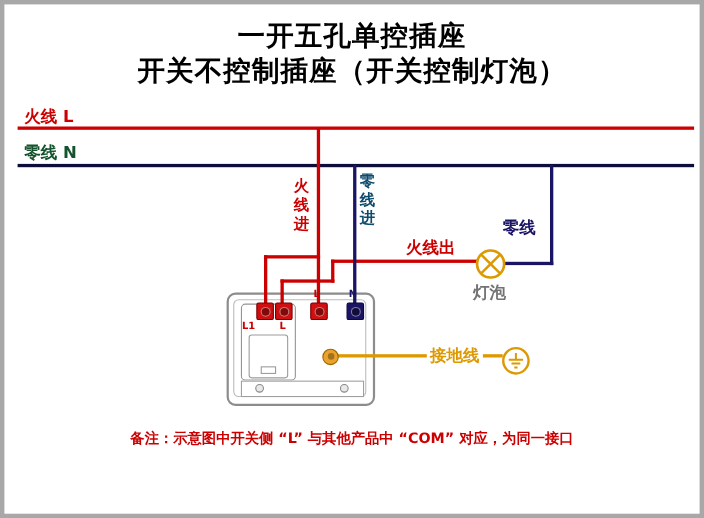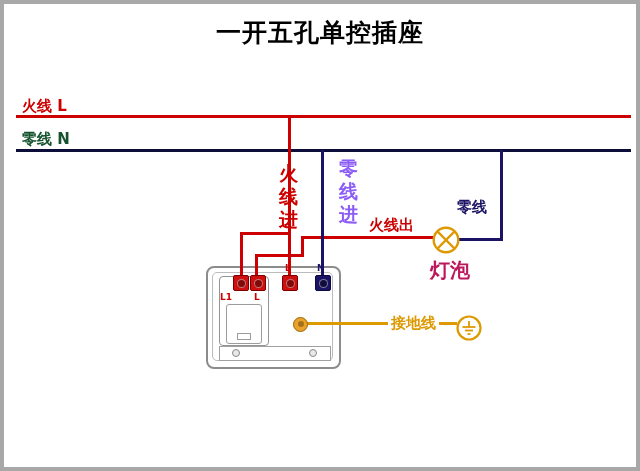--- a/index.html
+++ b/index.html
@@ -15,50 +15,51 @@
   .title{position:absolute;left:0;width:100%;text-align:center;font-weight:bold;font-size:25px;color:#000;letter-spacing:1px;}
   .t1{top:12px;}
   .t2{top:44px;}
   .wire{position:absolute;z-index:3;}
   .red{background:#cc0000;}
   .navy{background:#1b1464;}
   .orange{background:#dd9900;}
   .buslabel{position:absolute;font-weight:bold;font-size:15px;z-index:4;text-align:right;}
   .buslabel.live{color:#cc0000;}
   .buslabel.neutral{color:#14532d;}
-  .vlabel{position:absolute;width:17px;font-weight:bold;font-size:19px;line-height:1.2;text-align:right;word-break:break-all;z-index:4;margin-left:12px;}
+  .vlabel{position:absolute;width:17px;font-weight:bold;font-size:14px;line-height:1.2;text-align:left;word-break:break-all;z-index:4;}
   .hlabel{position:absolute;font-weight:bold;font-size:15px;z-index:5;}
   .plate{position:absolute;left:202px;top:262px;width:131px;height:99px;border:2px solid #8c8c8c;border-radius:8px;background:#fff;z-index:1;}
   .plate-inner{position:absolute;left:208px;top:268px;width:119px;height:87px;border:1px solid #bcbcbc;border-radius:5px;z-index:1;}
   .switch-body{position:absolute;left:215px;top:272px;width:48px;height:68px;border:1.5px solid #949494;border-radius:4px;background:#fff;z-index:2;}
   .rocker{position:absolute;left:222px;top:300px;width:34px;height:38px;border:1.5px solid #9c9c9c;border-radius:3px;background:#fff;z-index:2;}
   .nub{position:absolute;left:233px;top:329px;width:12px;height:5px;border:1px solid #9c9c9c;background:#fff;z-index:3;}
   .strip{position:absolute;left:215px;top:342px;width:110px;height:13px;border:1px solid #a0a0a0;background:#fff;z-index:2;}
   .screw{position:absolute;width:6px;height:6px;border-radius:50%;border:1px solid #8a8a8a;background:#e8e8e8;z-index:3;}
   .term{position:absolute;width:14px;height:14px;border-radius:2px;z-index:4;}
   .term .slot{width:7px;height:7px;border-radius:50%;margin:3px auto 0 auto;background:rgba(0,0,0,0.38);border:1px solid rgba(255,255,255,0.45);}
   .term.redterm{background:#d01010;border:1px solid #7a0000;}
   .term.navyterm{background:#1b1464;border:1px solid #0a0a40;}
   .gterm{position:absolute;left:289px;top:313px;width:15px;height:15px;border-radius:50%;background:#eaa22b;border:1.5px solid #9a6800;z-index:4;box-sizing:border-box;}
   .gterm .slot{width:6px;height:6px;border-radius:50%;margin:3px auto 0 auto;background:rgba(0,0,0,0.3);}
   .tinylabel{position:absolute;font-weight:bold;font-size:9px;z-index:5;}
   .tinylabel.redtxt{color:#cc0000;}
   .tinylabel.navytxt{color:#1b1464;}
   .lamp{position:absolute;left:427px;top:221px;z-index:4;}
   .earth{position:absolute;left:451px;top:310px;z-index:4;}
   .groundlabel{position:absolute;left:384px;top:310px;font-weight:bold;font-size:15px;color:#dd9900;background:#fff;padding:0 3px;z-index:6;}
-  .bulblabel{position:absolute;left:426px;top:253px;font-weight:bold;font-size:20px;color:#be185d;z-index:5;}
+  .bulblabel{position:absolute;left:426px;top:253px;font-weight:bold;font-size:15px;color:#737373;z-index:5;}
   .note{position:absolute;left:0;top:386px;width:100%;text-align:center;font-weight:bold;font-size:13px;color:#cc0000;z-index:5;}
 </style>
 </head>
 <body>
 
 <div class="canvas">
 
   <div class="title t1">一开五孔单控插座</div>
+  <div class="title t2">开关不控制插座（开关控制灯泡）</div>
 
   <div class="buslabel live" style="left:18px;top:93px;"><span>火线</span>&nbsp;<span>L</span></div>
   <div class="wire red" style="left:12px;top:111px;width:615px;height:3px;"></div>
 
   <div class="buslabel neutral" style="left:18px;top:126px;"><span>零线</span>&nbsp;<span>N</span></div>
   <div class="wire navy" style="left:12px;top:145px;width:615px;height:3px;background:#0d0d3a;"></div>
 
   <div class="wire red" style="left:284px;top:112px;width:3px;height:160px;"></div>
 
   <div class="wire red" style="left:236px;top:228px;width:51px;height:3px;"></div>
@@ -70,21 +71,21 @@
   <div class="wire red" style="left:297px;top:232px;width:133px;height:3px;"></div>
 
   <div class="wire navy" style="left:317px;top:146px;width:3px;height:126px;"></div>
 
   <div class="wire navy" style="left:496px;top:146px;width:3px;height:91px;"></div>
   <div class="wire navy" style="left:455px;top:234px;width:44px;height:3px;"></div>
 
   <div class="wire orange" style="left:303px;top:318px;width:150px;height:3px;"></div>
 
   <div class="vlabel" style="left:263px;top:158px;color:#cc0000;">火线进</div>
-  <div class="vlabel" style="left:323px;top:153px;color:#8b5cf6;">零线进</div>
+  <div class="vlabel" style="left:323px;top:153px;color:#0c4a6e;">零线进</div>
   <div class="hlabel" style="left:365px;top:212px;color:#cc0000;text-align:center;">火线出</div>
   <div class="hlabel" style="left:453px;top:194px;color:#1b1464;">零线</div>
   <div class="groundlabel">接地线</div>
   <div class="bulblabel">灯泡</div>
 
   <div class="lamp">
     <svg width="30" height="30" viewBox="0 0 30 30">
       <circle cx="15" cy="15" r="12.3" fill="#ffffff" stroke="#dd9900" stroke-width="2.4"></circle>
       <line x1="6.4" y1="6.4" x2="23.6" y2="23.6" stroke="#dd9900" stroke-width="2.2"></line>
       <line x1="23.6" y1="6.4" x2="6.4" y2="23.6" stroke="#dd9900" stroke-width="2.2"></line>
@@ -124,14 +125,15 @@
     </div>
   <div class="gterm">
       <div class="slot"></div>
     </div>
 
   <div class="tinylabel redtxt" style="left:216px;top:288px;">L1</div>
   <div class="tinylabel redtxt" style="left:250px;top:288px;">L</div>
   <div class="tinylabel redtxt" style="left:281px;top:259px;">L</div>
   <div class="tinylabel navytxt" style="left:313px;top:259px;">N</div>
 
+  <div class="note">备注：示意图中开关侧 “L” 与其他产品中 “COM” 对应，为同一接口</div>
 
 </div>
 
 </body></html>

